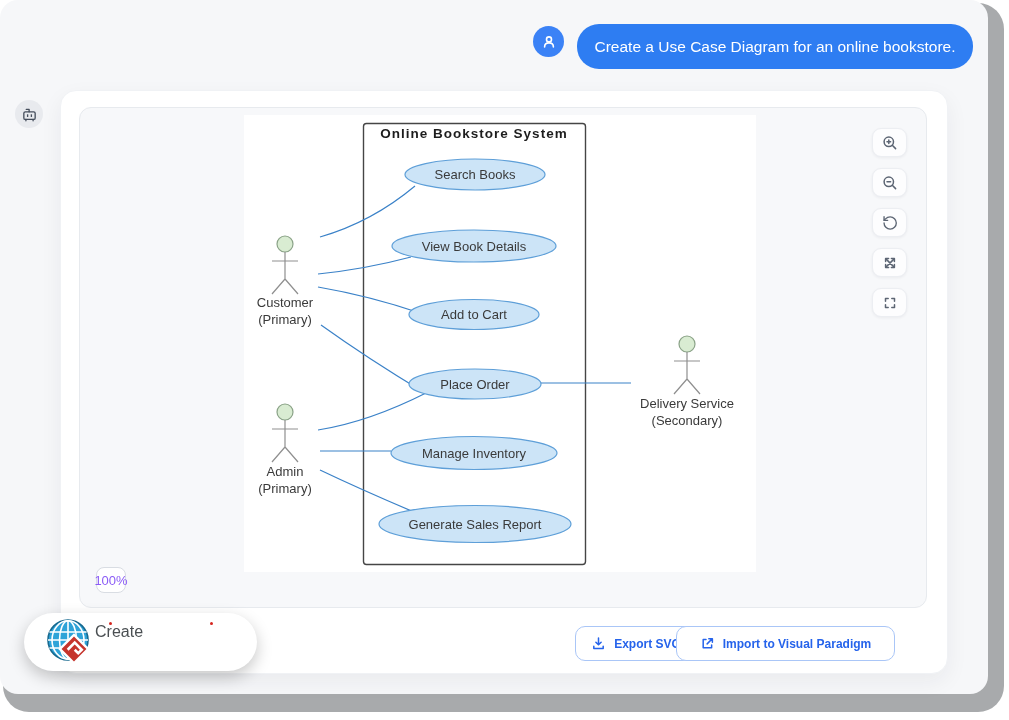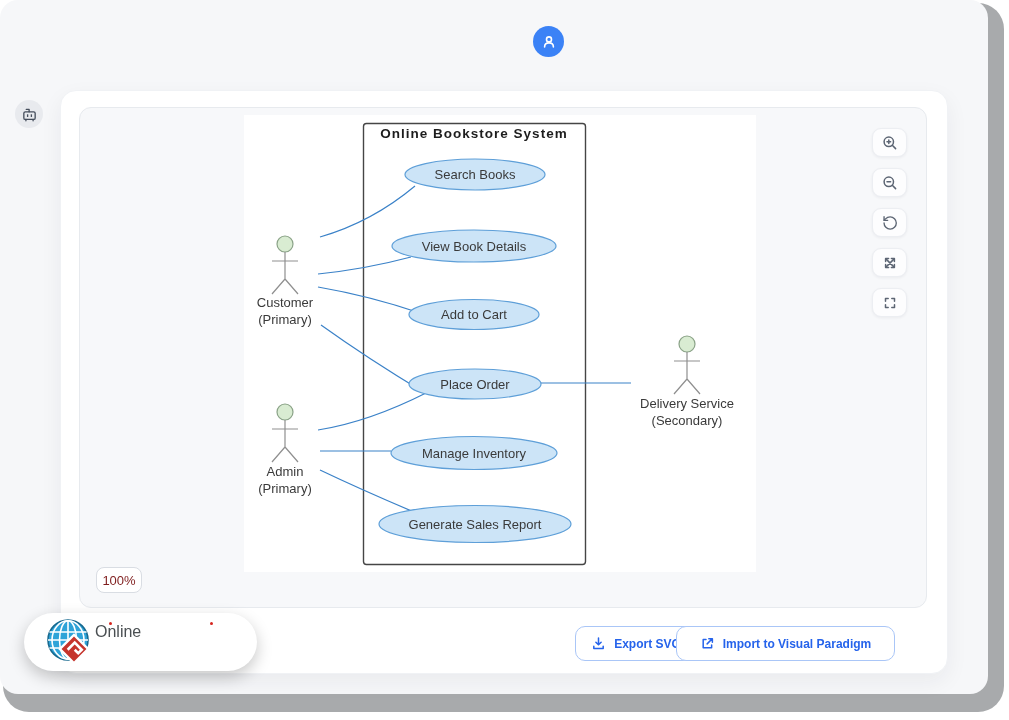--- a/index.html
+++ b/index.html
@@ -17,21 +17,21 @@
   .canvas-card{position:absolute;left:60px;top:90px;width:888px;height:584px;background:#ffffff;border:1px solid #f0f2f5;border-radius:16px;box-shadow:0 8px 22px rgba(30,41,59,.06);box-sizing:border-box;}
   .canvas-inner{position:absolute;left:18px;top:16px;width:848px;height:501px;background:#f7f8fa;border:1px solid #e7eaee;border-radius:12px;box-sizing:border-box;overflow:hidden;}
   .diagram-bg{position:absolute;left:164px;top:7px;width:512px;height:457px;background:#ffffff;}
   .diagram text{font-family:"Liberation Sans",sans-serif;font-size:13px;fill:#3a3a3a;}
   .diagram .sys-title{font-size:13.5px;font-weight:bold;fill:#1d1d1d;letter-spacing:1px;}
 
   
   .tool-btn{position:absolute;left:811px;width:35px;height:29px;background:#fdfdfe;border:1px solid #eceef2;border-radius:9px;box-shadow:0 1px 3px rgba(30,41,59,.06);display:flex;align-items:center;justify-content:center;cursor:pointer;box-sizing:border-box;}
   .tool-btn svg{stroke:#5c6573;fill:none;stroke-width:1.5;stroke-linecap:round;stroke-linejoin:round;}
 
-  .zoom-badge{position:absolute;left:35px;top:476px;width:46px;height:26px;background:#ffffff;border:1px solid #d9dde3;border-radius:8px;color:#7f1d1d;font-size:13px;display:flex;align-items:center;justify-content:center;box-sizing:border-box;}
+  .zoom-badge{position:absolute;left:35px;top:476px;width:30px;height:26px;background:#ffffff;border:1px solid #d9dde3;border-radius:8px;color:#8b5cf6;font-size:13px;display:flex;align-items:center;justify-content:center;box-sizing:border-box;}
 
   
   .ftr-btn{position:absolute;top:626px;height:35px;background:#ffffff;border:1px solid #aac6f7;border-radius:10px;color:#2563eb;font-size:12px;font-weight:bold;display:flex;align-items:center;justify-content:center;gap:8px;cursor:pointer;box-sizing:border-box;}
   .ftr-btn svg{stroke:#2563eb;fill:none;stroke-width:1.6;stroke-linecap:round;stroke-linejoin:round;}
   .export-btn{left:575px;width:122px;}
   .import-btn{left:676px;width:219px;}
 
   
   .logo-pill{position:absolute;left:24px;top:613px;width:233px;height:58px;background:#ffffff;border-radius:29px;box-shadow:0 6px 16px rgba(0,0,0,.22);}
   .logo-globe{position:absolute;left:22px;top:5px;}
@@ -58,20 +58,23 @@
         <rect x="10.3" y="8.8" width="1.4" height="2.8" fill="#454e5c" stroke="none"></rect>
         <path d="M5.2 14.2 v1.4 M12.8 14.2 v1.4"></path>
       </svg>
     </div>
 
     <div class="user-avatar">
       <svg width="16" height="16" viewBox="0 0 16 16" style="stroke:#ffffff;fill:none;stroke-width:1.6;stroke-linecap:round;">
         <circle cx="8" cy="5.4" r="2.5"></circle>
         <path d="M3.6 13 c0-2.6 2-4.1 4.4-4.1 s4.4 1.5 4.4 4.1"></path>
       </svg>
+    </div>
+    <div class="bubble">
+      <span>Create a Use Case Diagram for an online bookstore.</span>
     </div>
 
     <div class="canvas-card">
       <div class="canvas-inner">
         <div class="diagram-bg">
 
           <svg class="diagram" width="512" height="457" viewBox="260 131 512 457">
 
             <g>
               <rect x="379.5" y="139.5" width="222" height="441" rx="3" fill="#ffffff" stroke="#454545" stroke-width="1.4"></rect>
@@ -201,18 +204,18 @@
         <ellipse cx="22" cy="22" rx="8.5" ry="19.2"></ellipse>
         <ellipse cx="22" cy="22" rx="16" ry="19.2"></ellipse>
         <path d="M22 2.8 V41.2 M3.4 14 H40.6 M2 22 H42 M3.4 30 H40.6"></path>
       </g>
       <g transform="rotate(45 28 31)">
         <rect x="18" y="21" width="20" height="20" fill="#c5342c" stroke="#ffffff" stroke-width="2.4"></rect>
         <path d="M24 36 V26 H34 V31 H29" fill="none" stroke="#ffffff" stroke-width="2.6"></path>
       </g>
     </svg>
     <div class="logo-text">
-      <div class="logo-sub">Online</div>
+      <div class="logo-sub">Create</div>
     </div>
     <div class="i-dot i-dot1"></div>
     <div class="i-dot i-dot2"></div>
   </div>
 </div>
 
 </body></html>

